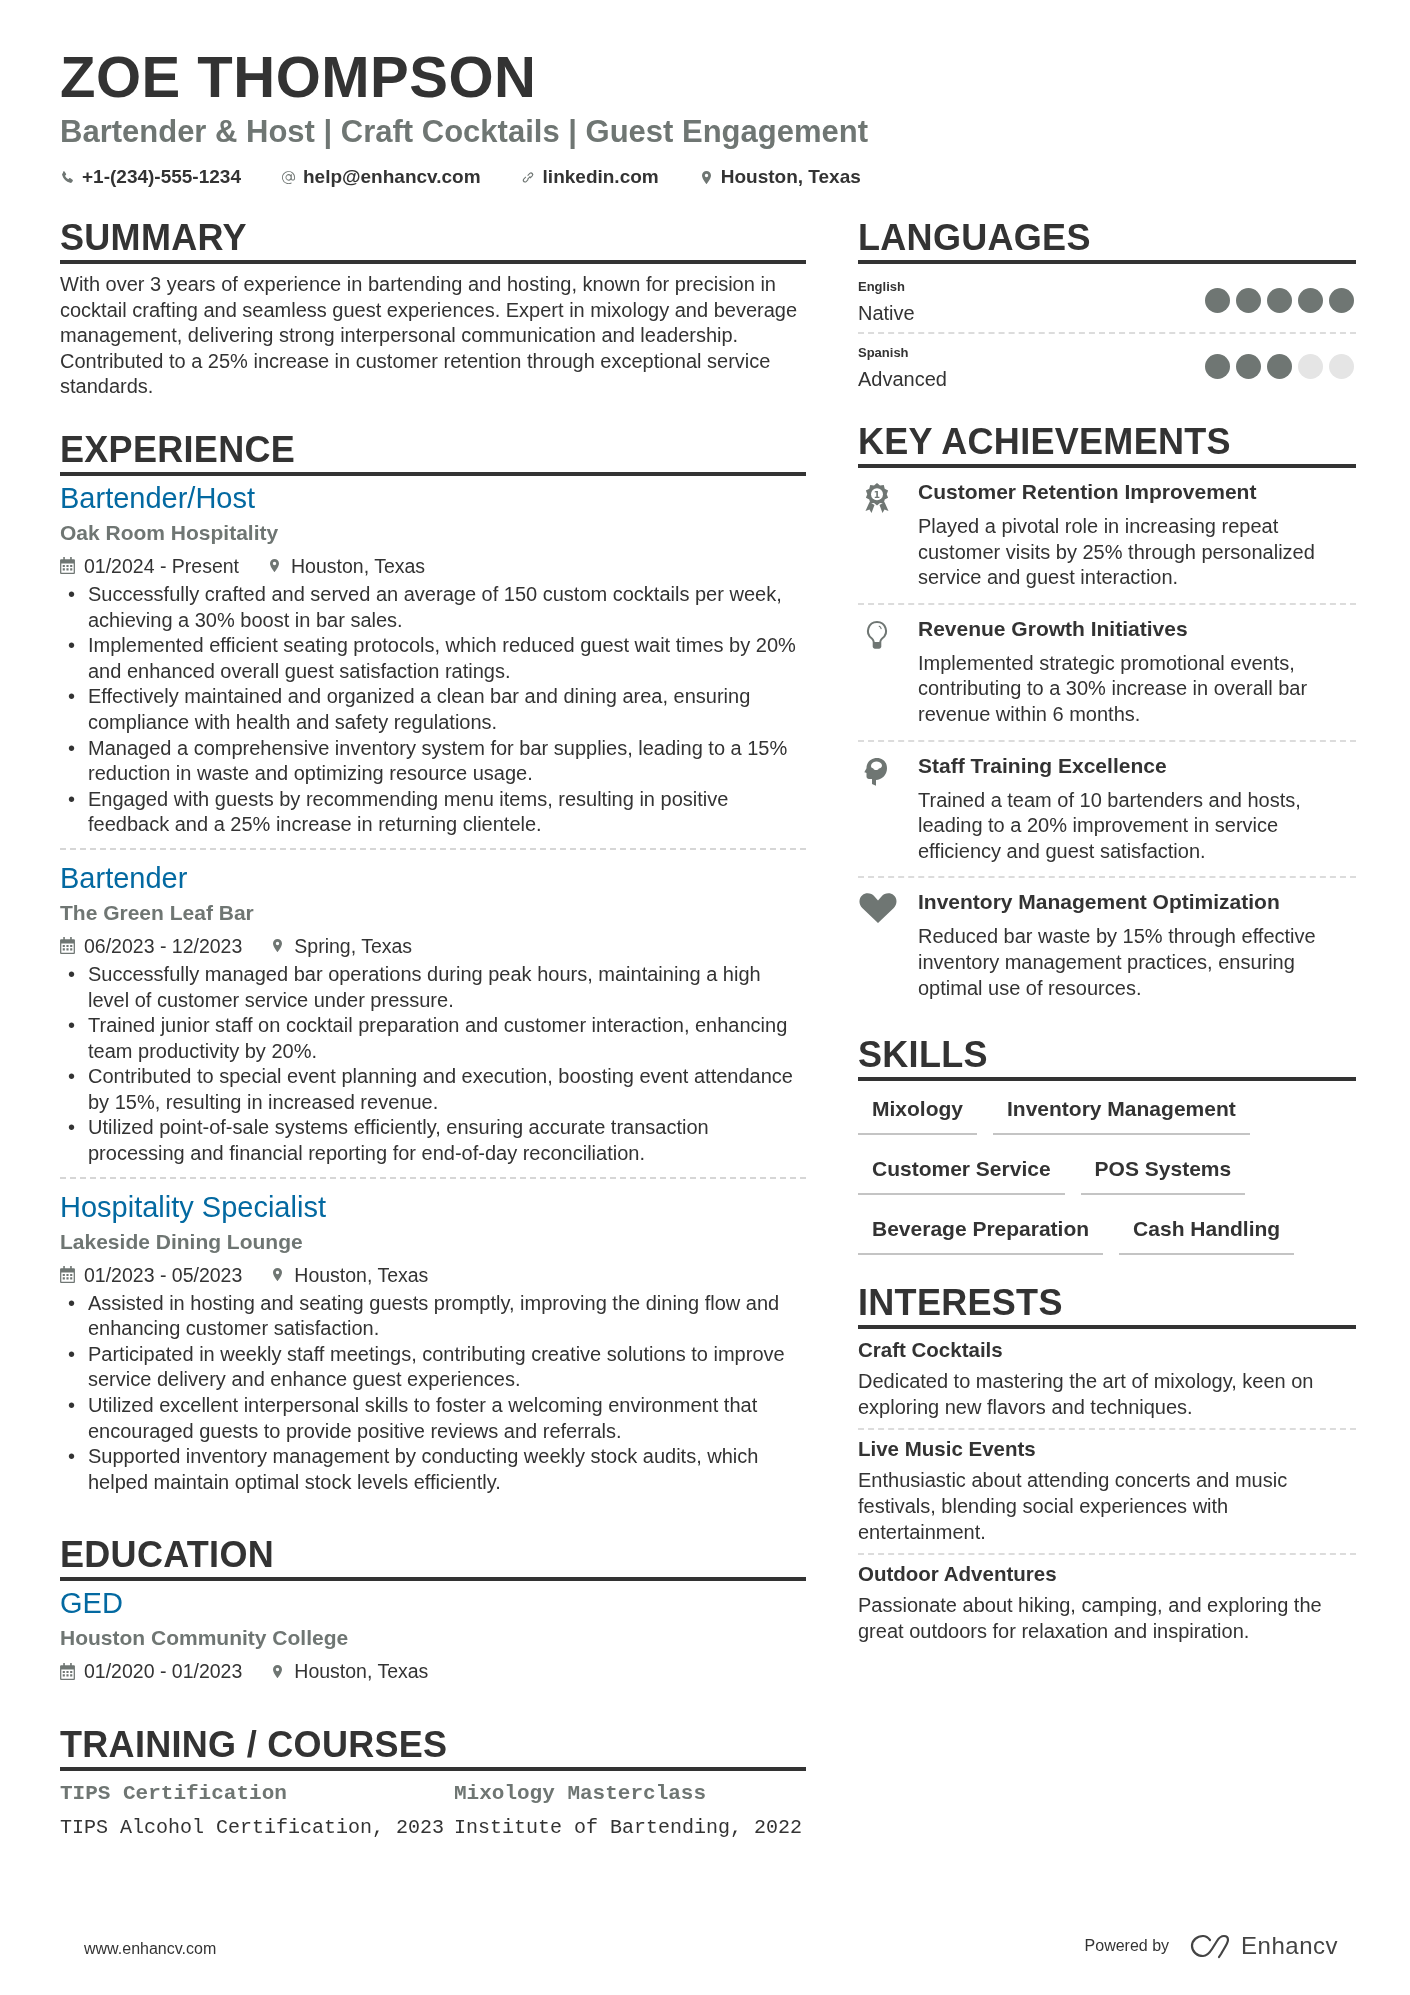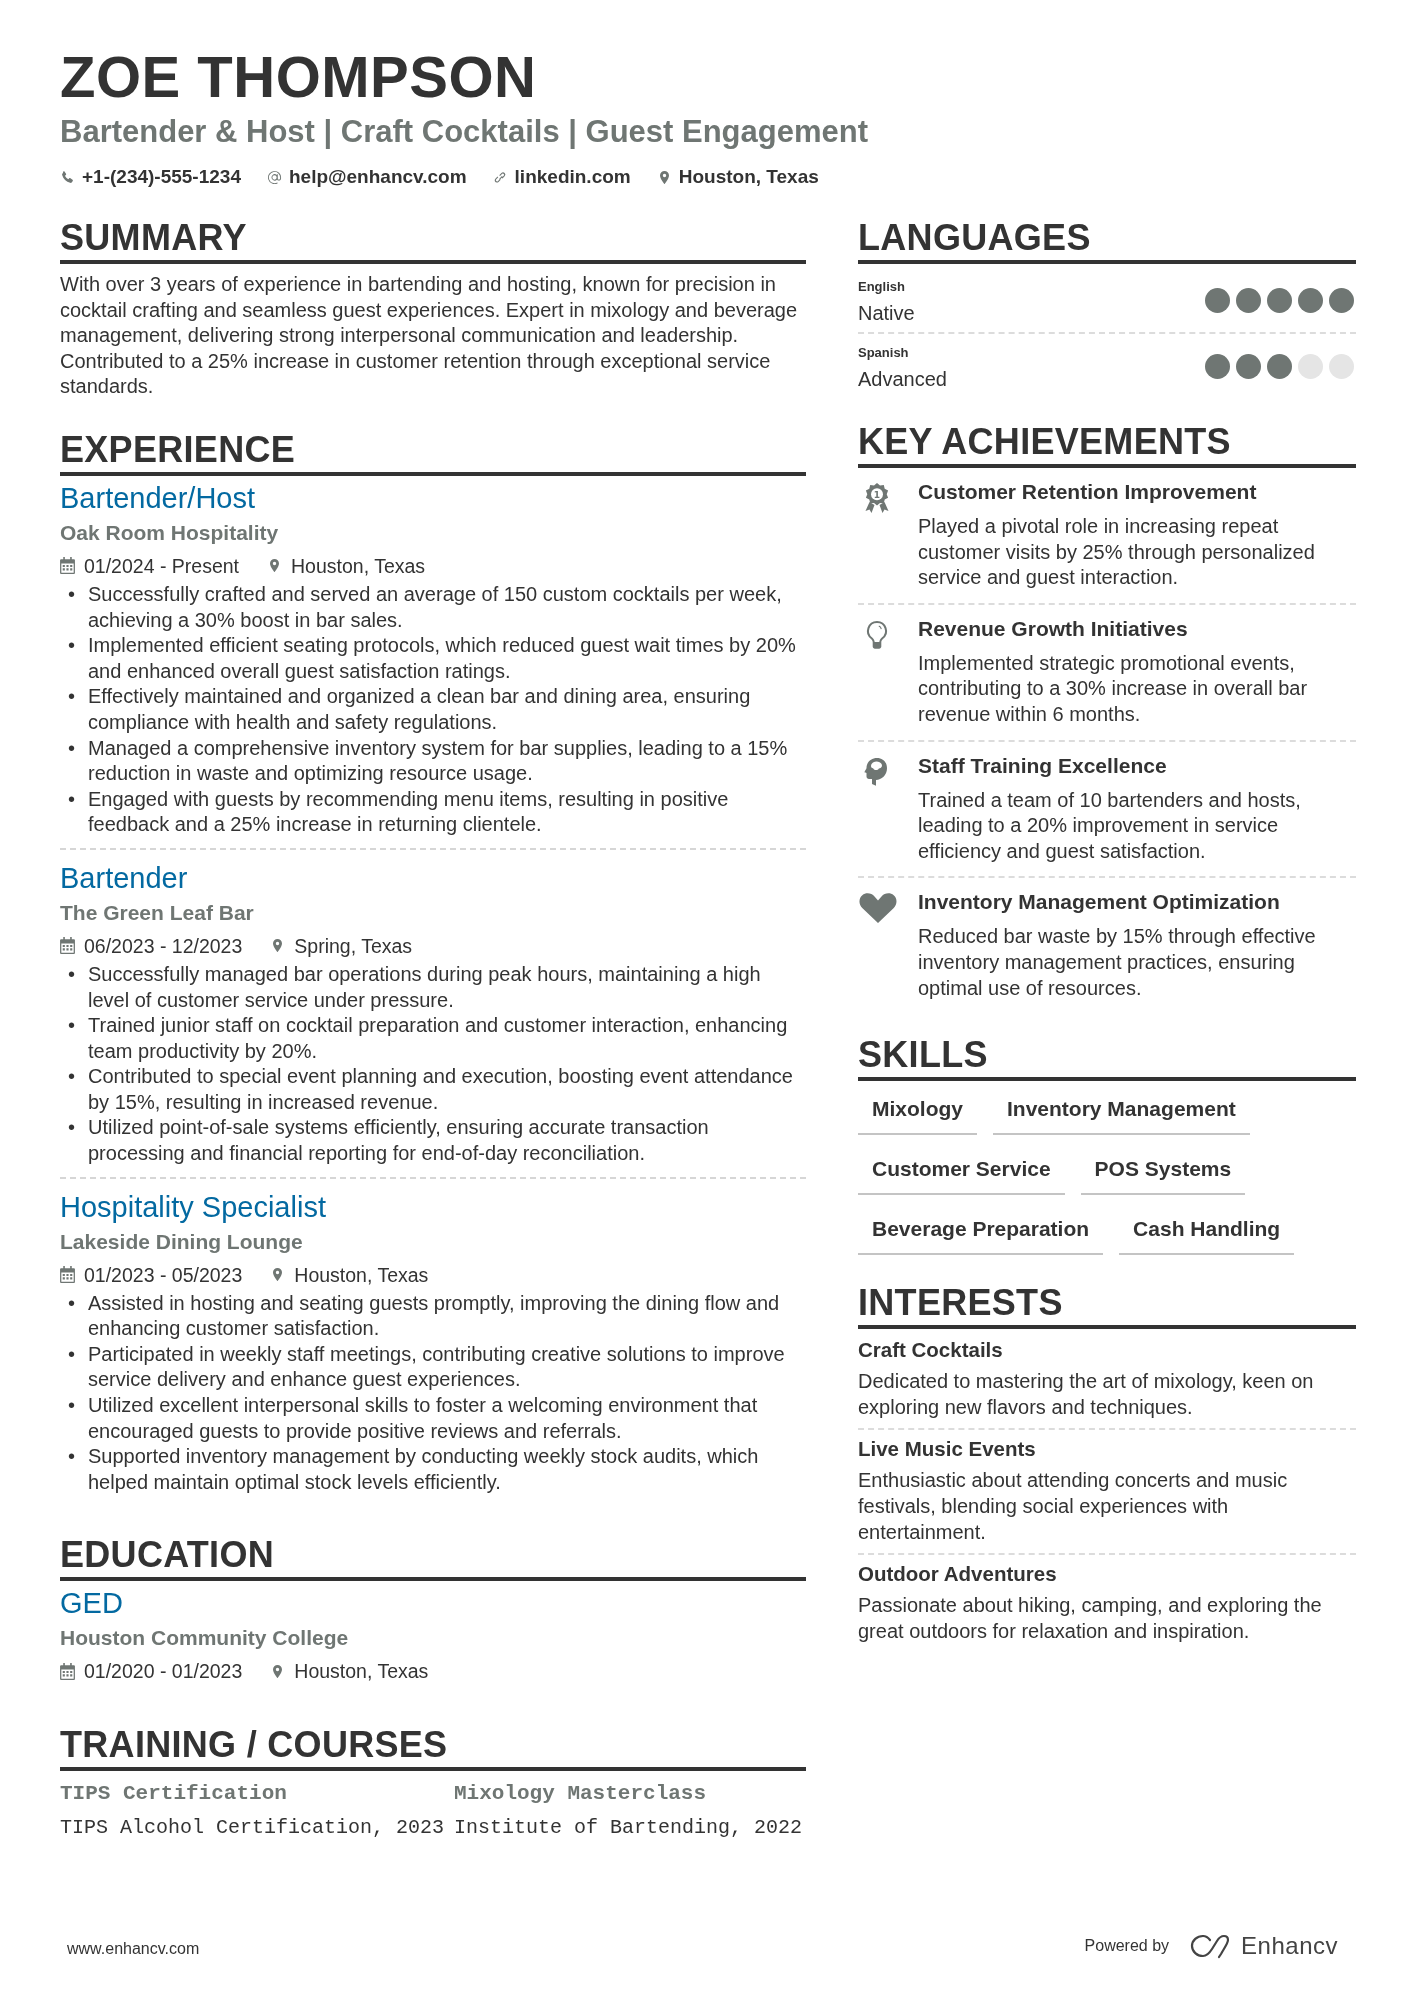--- a/index.html
+++ b/index.html
@@ -5,21 +5,21 @@
   * { box-sizing: border-box; margin: 0; padding: 0; }
   html, body { width: 1410px; height: 1995px; background: #ffffff; }
   body { font-family: "Liberation Sans", "DejaVu Sans", sans-serif; color: #333333; position: relative; overflow: hidden; }
 
   .page { position: absolute; left: 0; top: 0; width: 1410px; height: 1995px; }
 
   
   .header { position: absolute; left: 60px; top: 44px; width: 1290px; }
   .name { font-size: 58px; font-weight: 700; color: #333333; letter-spacing: 0.5px; line-height: 66px; }
   .tagline { font-size: 31px; font-weight: 700; color: #6f7673; line-height: 40px; margin-top: 2px; }
-  .contacts { display: flex; gap: 26px; margin-top: 12px; font-size: 19px; font-weight: 700; color: #333; line-height: 26px; align-items: flex-end; }
+  .contacts { display: flex; gap: 40px; margin-top: 12px; font-size: 19px; font-weight: 700; color: #333; line-height: 26px; align-items: flex-end; }
   .contact { display: flex; align-items: center; gap: 7px; }
   .contact svg { width: 15px; height: 15px; fill: #6f7673; }
 
   
   .col-left { position: absolute; left: 60px; top: 216px; width: 746px; }
   .col-right { position: absolute; left: 858px; top: 216px; width: 498px; }
 
   .section { margin-bottom: 28px; }
   .section-title { font-size: 36px; font-weight: 700; color: #333333; line-height: 44px; border-bottom: 4px solid #333333; padding-bottom: 0px; text-transform: uppercase; letter-spacing: 0.3px; }
   .section-body { padding-top: 8px; }
@@ -64,21 +64,21 @@
   .skills { display: flex; flex-wrap: wrap; column-gap: 16px; row-gap: 16px; padding-top: 10px; }
   .skill { font-size: 21px; font-weight: 700; color: #333; padding: 4px 14px 10px; border-bottom: 2px solid #c4c4c4; line-height: 28px; }
 
   
   .interest { padding: 6px 0 8px; border-bottom: 2px dashed #dcdcdc; }
   .interest:last-child { border-bottom: none; }
   .interest-title { font-size: 20.5px; font-weight: 700; color: #333; line-height: 26px; }
   .interest-desc { font-size: 20px; line-height: 25.6px; color: #333; margin-top: 6px; }
 
   
-  .footer-left { position: absolute; left: 67px; top: 1940px; font-size: 16px; color: #333; }
+  .footer-left { position: absolute; left: 84px; top: 1940px; font-size: 16px; color: #333; }
   .footer-right { position: absolute; right: 72px; top: 1932px; display: flex; align-items: center; gap: 20px; font-size: 16px; color: #333; }
   .brand { display: flex; align-items: center; gap: 8px; font-size: 24px; color: #444; letter-spacing: 0.5px; }
   .brand svg { width: 44px; height: 26px; }
 </style>
 </head>
 <body>
 
 <div class="page">
 
   <div class="header">

